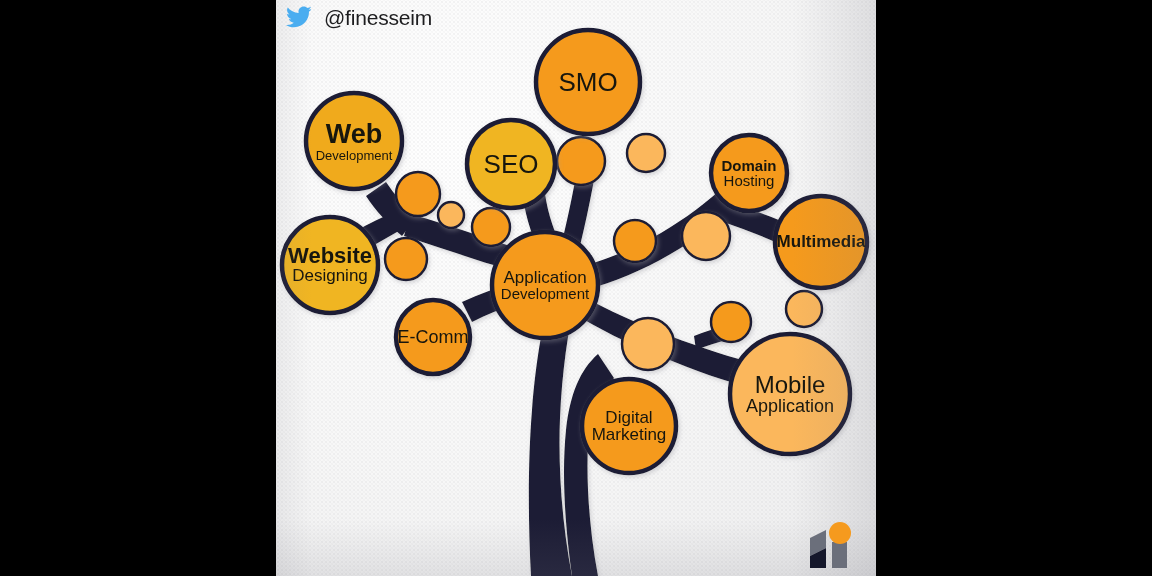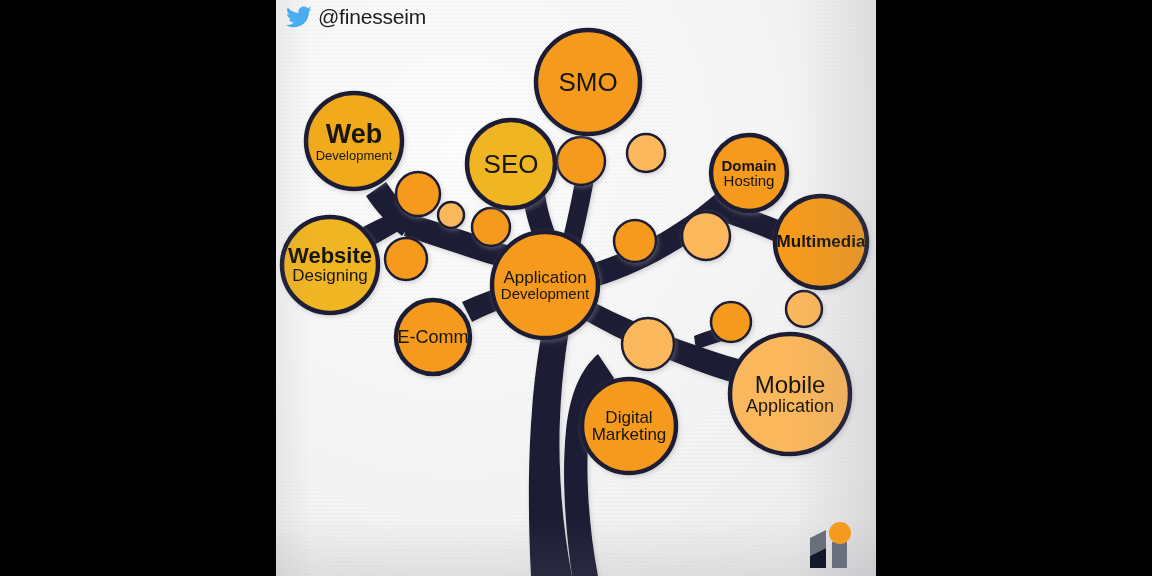--- a/index.html
+++ b/index.html
@@ -68,22 +68,22 @@
   }
 
   #art { position: absolute; left: 0; top: 0; z-index: 5; }
 
   
   #handle {
     position: absolute;
     left: 10px;
     top: 6px;
     display: flex;
-    align-items: flex-start;
-    gap: 6px;
+    align-items: center;
+    gap: 12px;
     z-index: 35;
   }
   #handle .handle-text {
     font-size: 21px;
     color: #1d1d1f;
     letter-spacing: -0.2px;
     line-height: 1;
     white-space: nowrap;
   }
 

